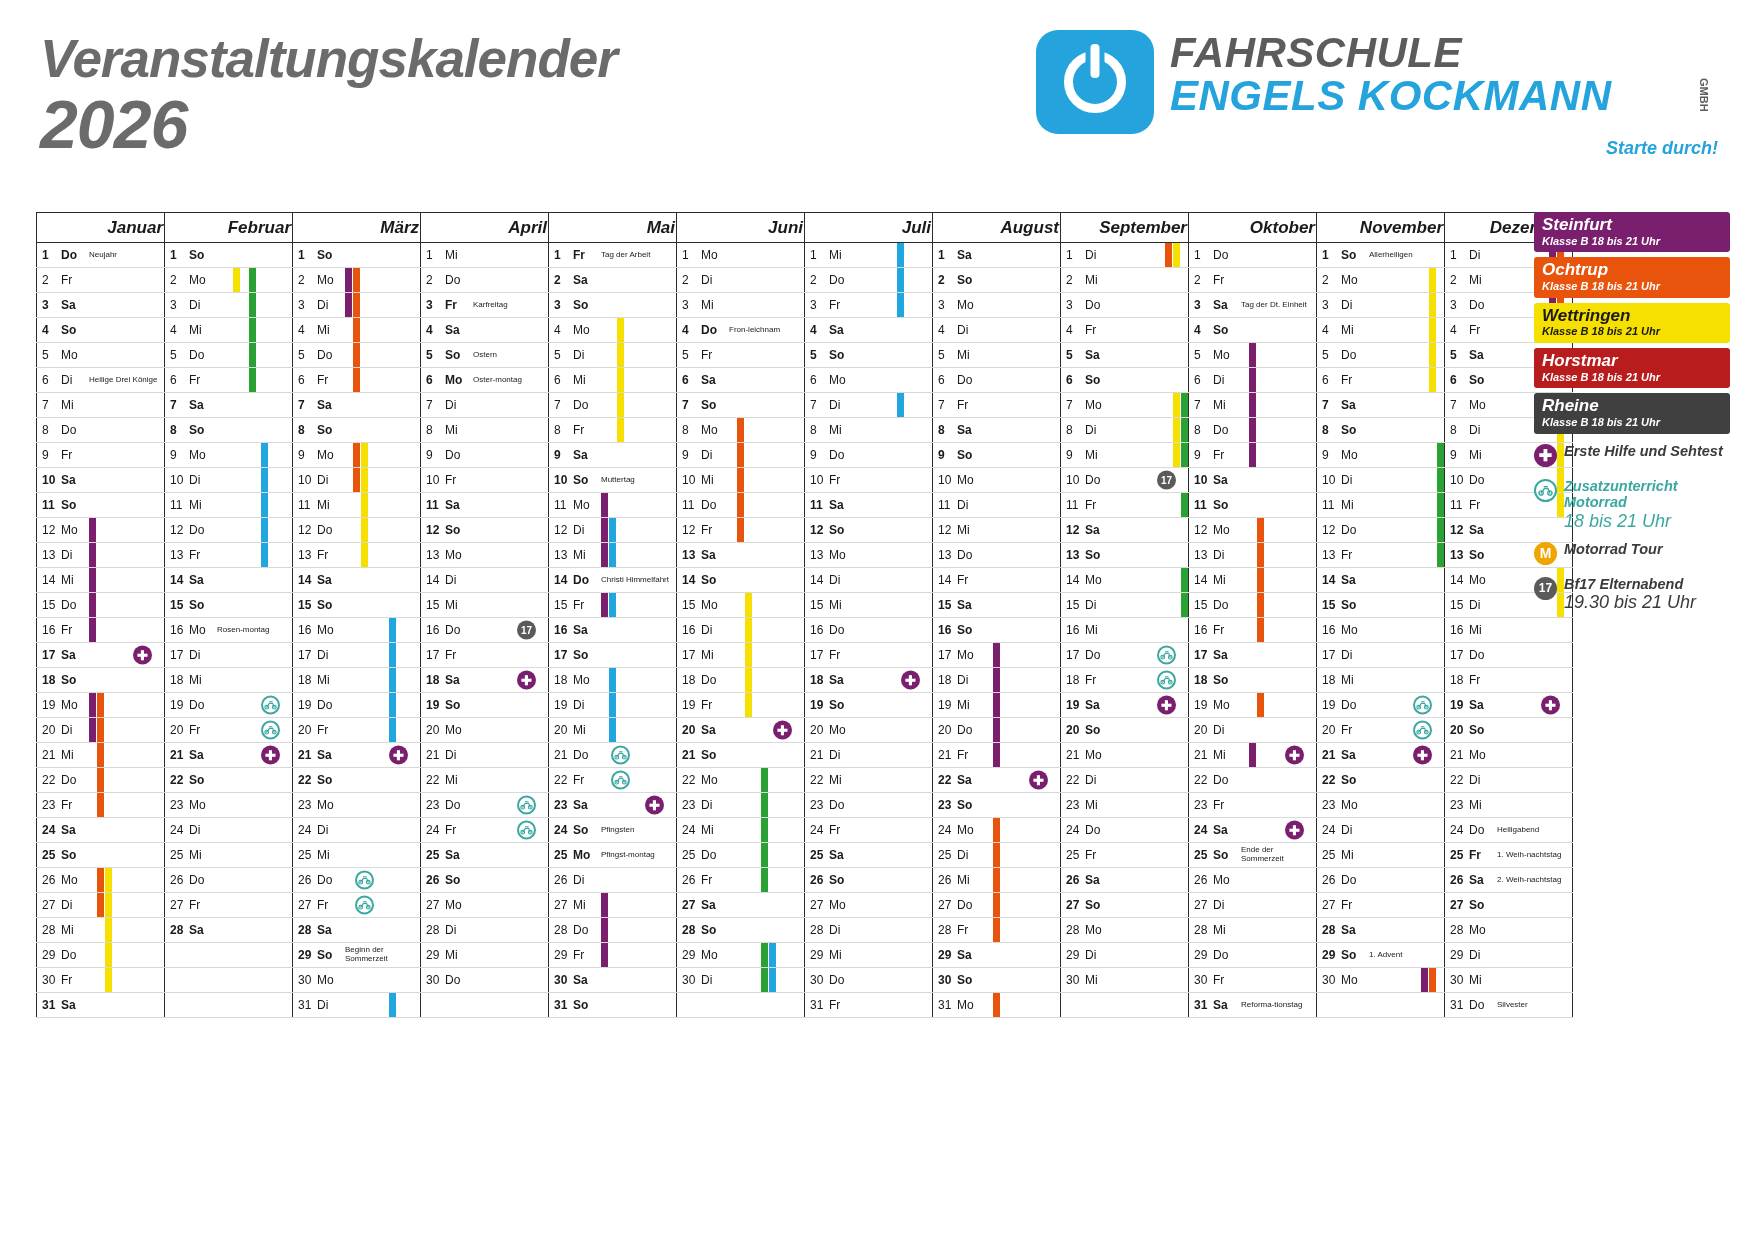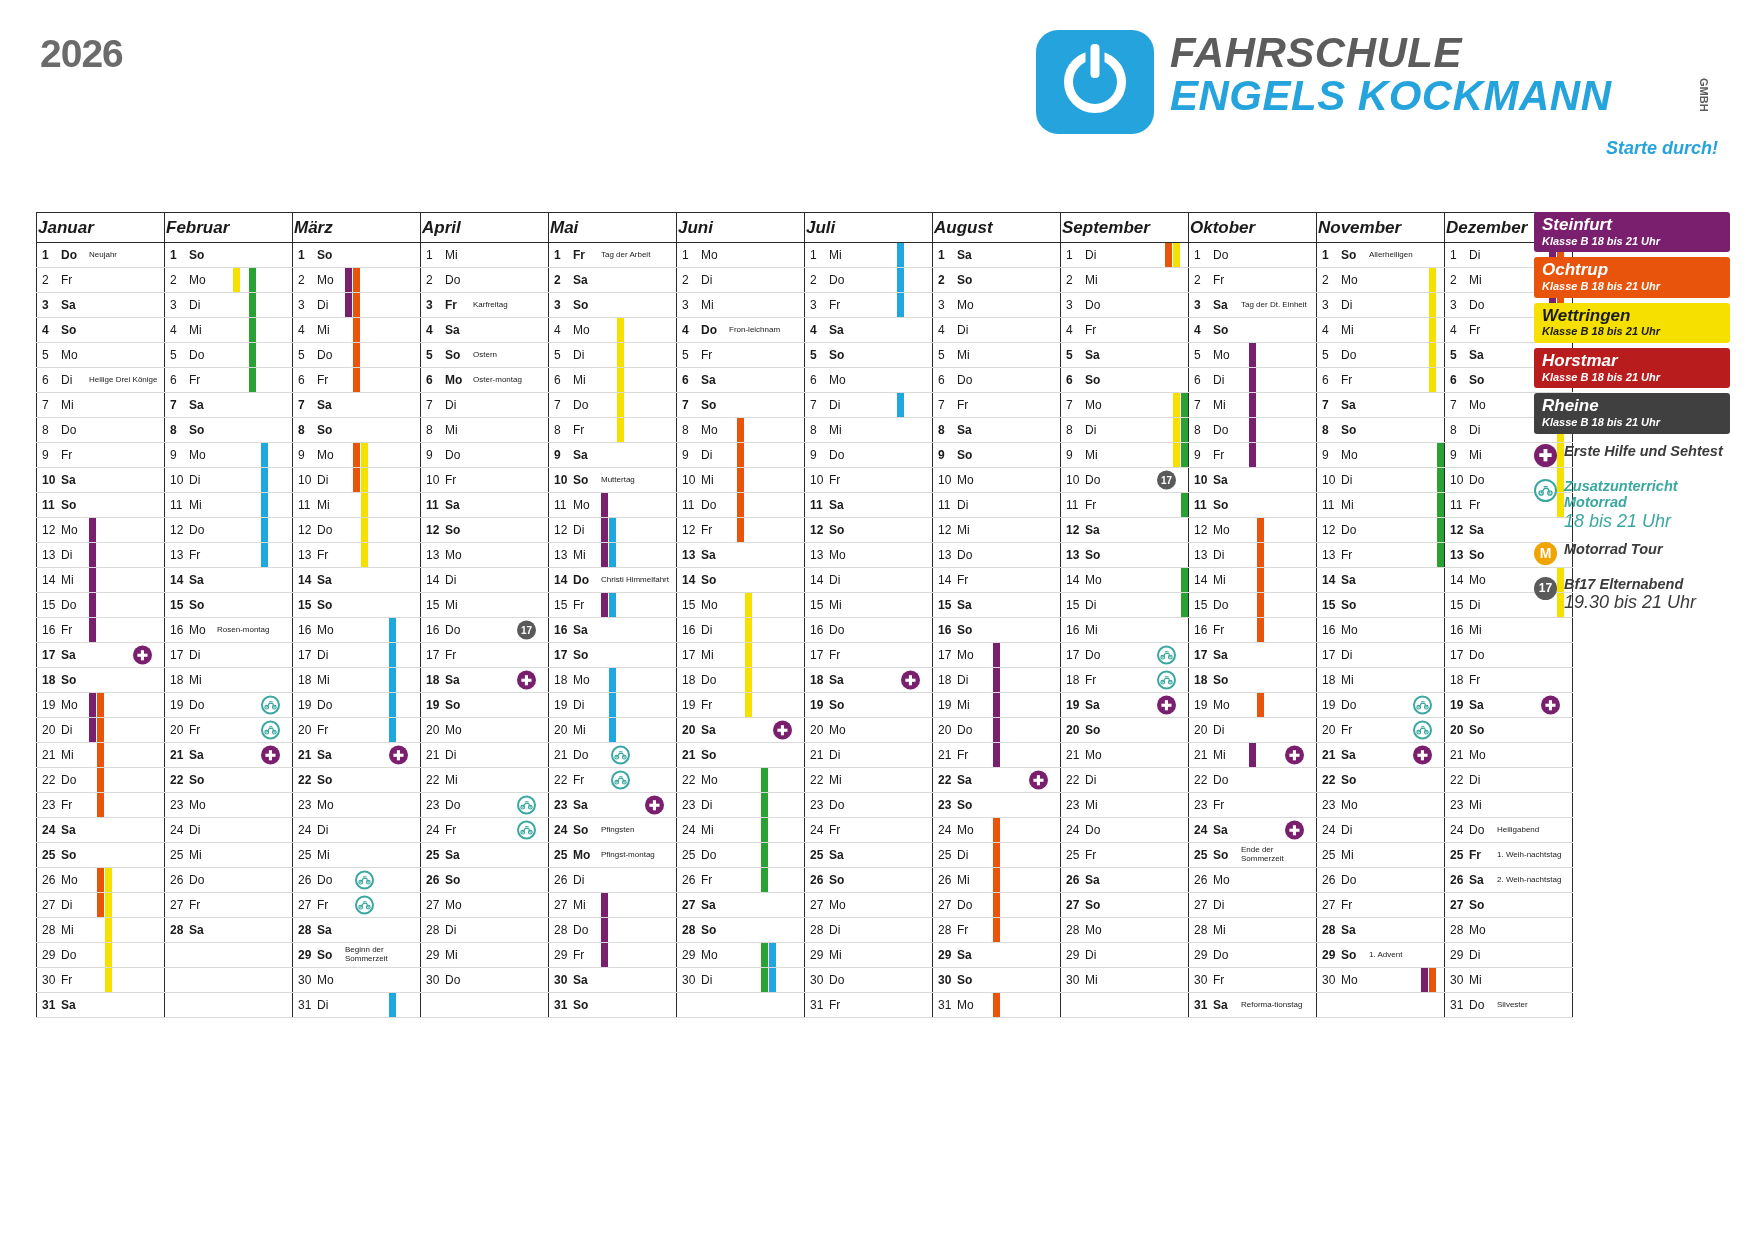--- a/index.html
+++ b/index.html
@@ -9,21 +9,21 @@
     background: #ffffff;
     font-family: "Liberation Sans", sans-serif;
     color: #1a1a1a;
     position: relative;
     overflow: hidden;
   }
   
   #header { position:absolute; left:0; top:0; width:1754px; height:210px; }
   #title-block { position:absolute; left:40px; top:32px; }
   #title-line1 { font-size:53px; font-weight:bold; font-style:italic; color:#6b6b6b; letter-spacing:-1px; line-height:1.0; }
-  #title-line2 { font-size:39px; font-weight:bold; color:#6b6b6b; letter-spacing:-1px; line-height:1.15; }
+  #title-line2 { font-size:68px; font-weight:bold; font-style:italic; color:#6b6b6b; letter-spacing:-1px; line-height:1.15; }
 
   #logo-block { position:absolute; right:28px; top:30px; width:690px; height:150px; }
   #logo-mark {
     position:absolute; left:0; top:0; width:118px; height:104px;
     background:#24a3dc; border-radius:22px;
   }
   #logo-mark .power {
     position:absolute; left:50%; top:50%; transform:translate(-50%,-50%);
     width:62px; height:62px; border-radius:50%;
     border:9px solid #ffffff;
@@ -40,21 +40,21 @@
   #logo-claim { position:absolute; right:8px; top:108px; font-size:18px; font-style:italic; font-weight:bold; color:#24a3dc; }
   #logo-url { position:absolute; right:0px; top:128px; font-size:27px; font-weight:bold; color:#5c5c5c; }
 
   
   #calendar { position:absolute; left:36px; top:212px; }
   table.cal { border-collapse:collapse; }
   table.cal th.month {
     width:128px; height:30px;
     font-size:17px; font-style:italic; font-weight:bold; color:#1a1a1a;
     border:1px solid #2b2b2b; background:#ffffff;
-    text-align:left; vertical-align:middle;
+    text-align:right; vertical-align:middle;
   }
   table.cal td.cell {
     width:128px; height:25px;
     border-left:1px solid #2b2b2b; border-right:1px solid #2b2b2b;
     border-top:1px solid #d9d9d9; border-bottom:1px solid #d9d9d9;
     padding:0; position:relative; background:#ffffff;
     vertical-align:middle;
   }
   td.cell.bottomrow { border-bottom:1px solid #2b2b2b; }
   td.cell.empty { background:#ffffff; }
@@ -112,20 +112,21 @@
   .li-text { font-size:14.5px; font-weight:bold; font-style:italic; line-height:1.15; color:#3b3b3b; }
   .li-text.teal { color:#3aa8a0; }
   .li-sub { font-size:18px; font-weight:normal; font-style:italic; color:#3b3b3b; line-height:1.15; }
   .li-sub.teal { color:#3aa8a0; }
 </style>
 </head>
 <body>
 
 <div id="header">
   <div id="title-block">
+    <div id="title-line1">Veranstaltungskalender</div>
     <div id="title-line2">2026</div>
   </div>
 
   <div id="logo-block">
     <div id="logo-mark">
       <div class="power"></div>
       <div class="power-bar"></div>
     </div>
     <div id="logo-text">
       <div id="logo-fahrschule">FAHRSCHULE</div>

